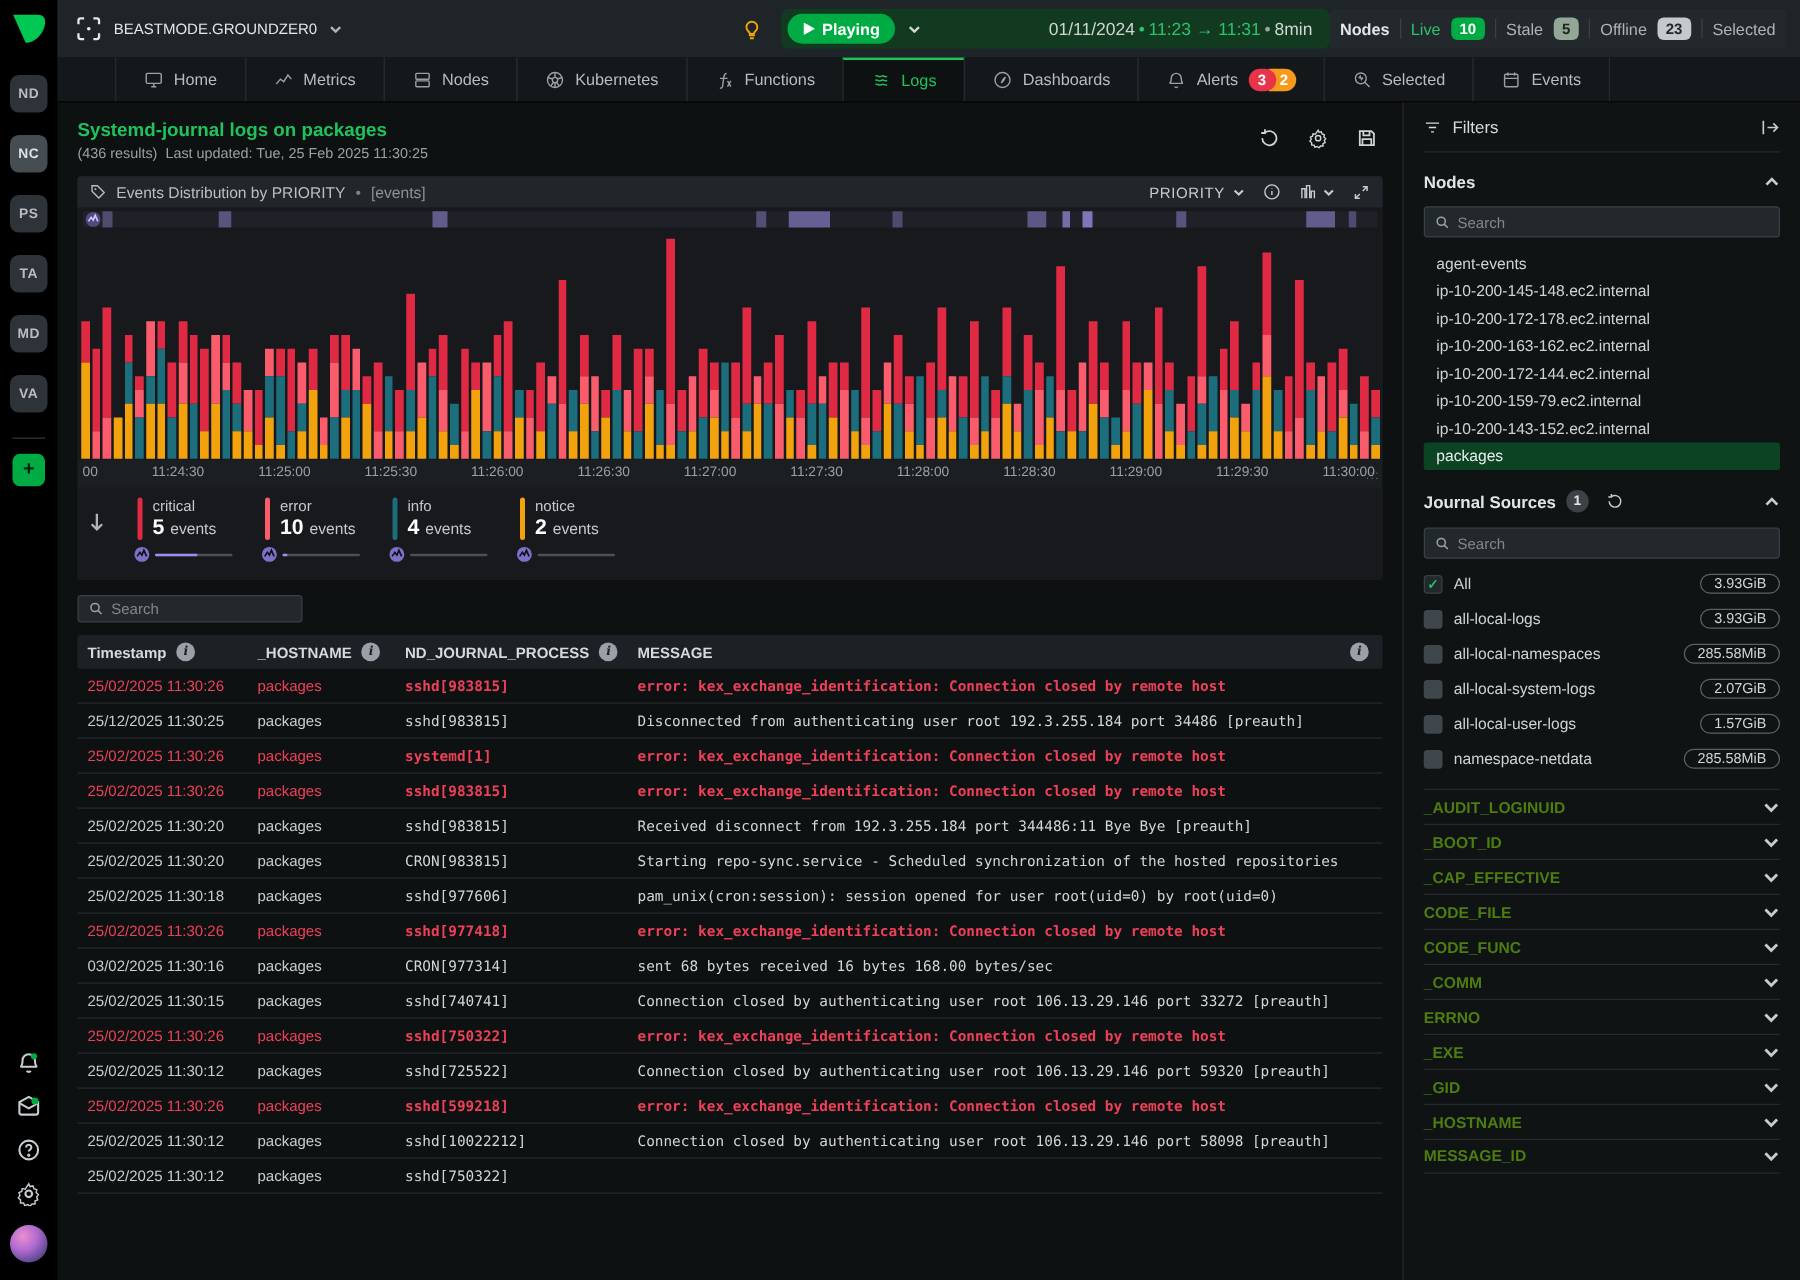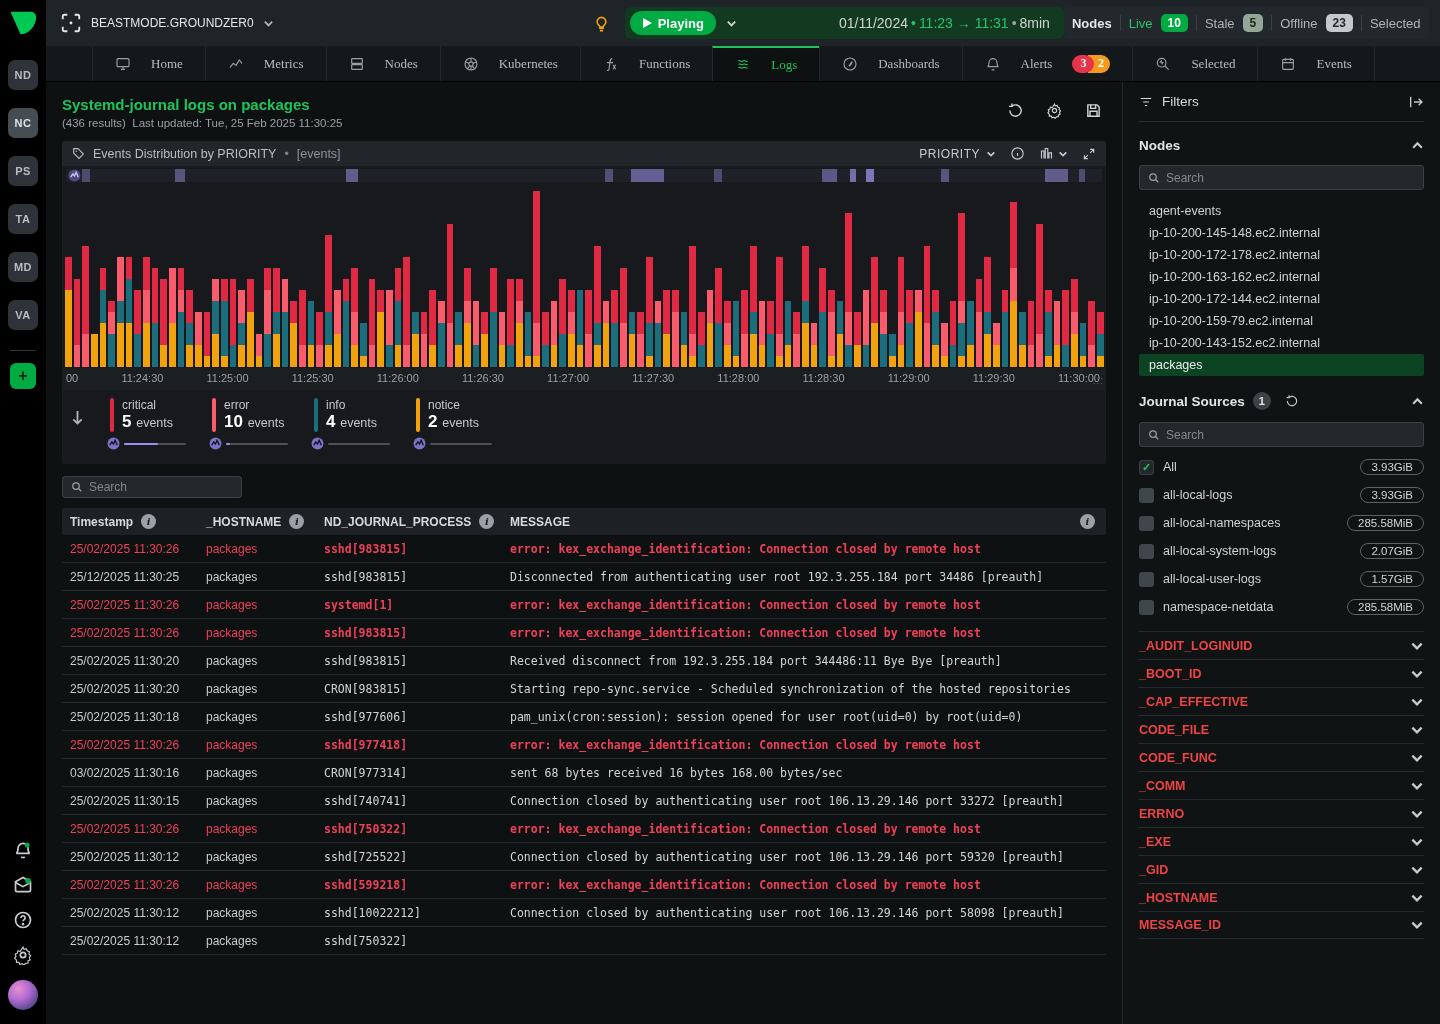--- a/index.html
+++ b/index.html
@@ -35,21 +35,21 @@
   .np-sep { width:1px; height:16px; background:#3a4045; }
   .np-label { font-weight:bold; color:#e4e7e9; }
   .np-badge { border-radius:5px; padding:2px 7px; font-size:12px; font-weight:bold; }
   .badge-live { background:#00ab44; color:#fff; }
   .badge-stale { background:#93a796; color:#1d2420; }
   .badge-offline { background:#c3c9cd; color:#23282c; }
   .live-word { color:#27c46b; }
 
   
   #tabbar { height:36px; background:#14181b; display:flex; align-items:stretch; flex-shrink:0; border-bottom:1px solid #000; }
-  .tab { display:flex; align-items:center; gap:20px; padding:0 22px; color:#b6bcc0; font-size:13px; cursor:pointer; border-right:1px solid #24292d; border-left:1px solid #24292d; margin-left:-1px; position:relative;font-family:Liberation Serif, serif; }
+  .tab { display:flex; align-items:center; gap:8px; padding:0 22px; color:#b6bcc0; font-size:13px; cursor:pointer; border-right:1px solid #24292d; border-left:1px solid #24292d; margin-left:-1px; position:relative; }
   .tab:first-child { margin-left:46px; }
   .tab.active { background:#0e1112; color:#1fc35c; border-top:2px solid #1fc35c; }
   .tab .tab-ico { width:16px; height:16px; }
   .alert-badges { display:flex; }
   .ab { min-width:22px; height:18px; display:flex; align-items:center; justify-content:center; font-size:12px; font-weight:bold; color:#fff; }
   .ab.red { background:#e8344a; border-radius:9px; z-index:1; padding:0 6px;}
   .ab.orange { background:#f59a1d; border-radius:0 9px 9px 0; margin-left:-6px; padding:0 6px 0 9px; }
 
   
   #bodyrow { flex:1; display:flex; min-height:0; }
@@ -114,21 +114,21 @@
   .sb-search { margin-top:12px; }
   .sb-search .searchbox { width:100%; height:25px; background:#23282c; }
   .node-list { margin-top:10px; }
   .node-item { height:22px; display:flex; align-items:center; color:#ced3d6; font-size:12.5px; padding:0 10px; cursor:pointer; border-radius:2px; white-space:nowrap;}
   .node-item.selected { background:#0b4323; color:#e9ecee; }
   .src-count { background:#3c4246; color:#e2e5e7; border-radius:50%; width:18px; height:18px; font-size:11px; display:inline-flex; align-items:center; justify-content:center; font-weight:bold;}
   .src-row { display:flex; align-items:center; gap:9px; height:28px; font-size:12.5px; color:#ced3d6; cursor:pointer;}
   .cbox { width:15px; height:15px; border-radius:3px; background:#40474c; flex-shrink:0; display:flex; align-items:center; justify-content:center; }
   .cbox.checked { background:#23282c; border:1px solid #3a4146; color:#1fc35c; font-size:11px; font-weight:bold;}
   .size-pill { margin-left:auto; border:1px solid #5b6166; color:#d2d6d9; border-radius:10px; padding:1px 10px; font-size:11.5px; white-space:nowrap;}
-  .field-row { display:flex; align-items:center; height:28px; border-top:1px solid #26292d; font-weight:bold; font-size:12.5px; color:#ef4444; cursor:pointer; }
+  .field-row { display:flex; align-items:center; height:28px; border-top:1px solid #26292d; font-weight:bold; font-size:12.5px; color:#4d7c0f; cursor:pointer; }
   .field-row:last-child { border-bottom:1px solid #26292d; }
   .field-row .fchev { margin-left:auto; color:#c6cbcf; }
 </style>
 </head>
 <body>
 
 <div id="rail">
   <div class="rail-logo">
     <svg width="30" height="30" viewBox="0 0 24 24">
       <path d="M2 3 h16 c3 0 4.5 2 4.5 4.5 0 6-5.5 13.5-12.5 13.5 L2 3 z" fill="#00c853"></path>

